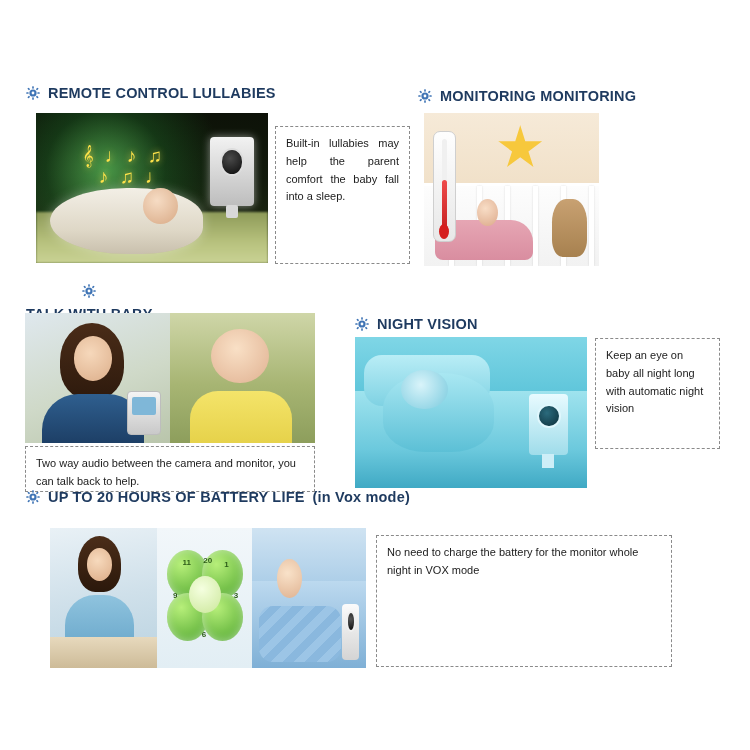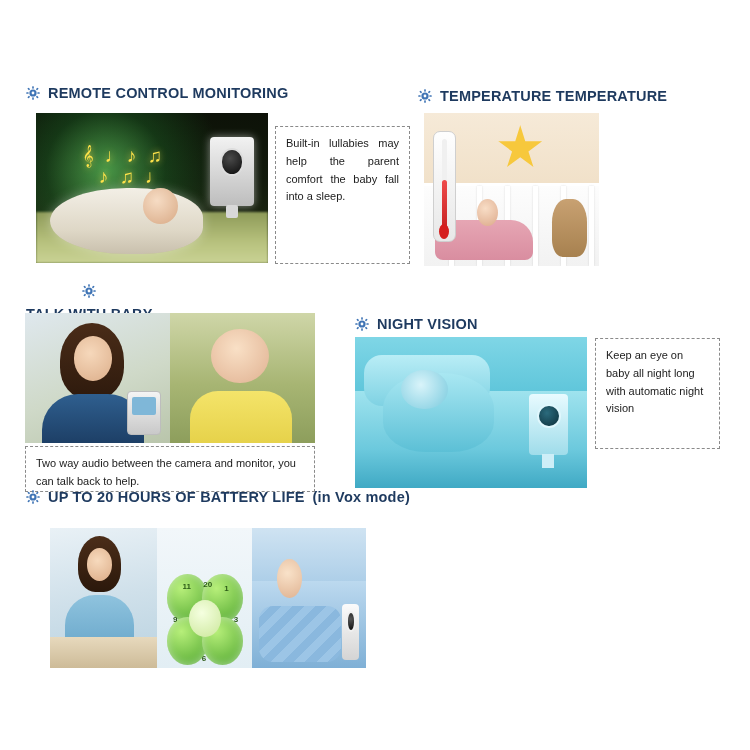--- a/index.html
+++ b/index.html
@@ -374,21 +374,21 @@
     background: linear-gradient(180deg, #8fc3de, #5d9ec4);
   }
   .ph-batt .counter {
     position: absolute; left: 0; right: 0; bottom: 0;
     height: 22%;
     background: linear-gradient(180deg, #e7d9bd, #cdbb98);
   }
   .ph-batt .clover {
     position: absolute;
     left: 8%; top: 16%;
-    width: 84%; height: 66%; margin-top: 24px;
+    width: 84%; height: 66%;
   }
   .ph-batt .clover .leaf {
     position: absolute;
     width: 52%; height: 52%;
     border-radius: 50%;
     background: radial-gradient(circle at 35% 30%, #b7ef7a, #4aa32a);
     box-shadow: inset 0 0 8px rgba(255,255,255,.5);
   }
   .ph-batt .clover .l1 { left: 2%;  top: 0%; }
   .ph-batt .clover .l2 { right: 2%; top: 0%; }
@@ -455,21 +455,21 @@
             <rect x="19.4" y="10.6" width="4.2" height="2.8" rx="1"></rect>
             <rect x="2.6" y="3.6" width="4.2" height="2.8" rx="1" transform="rotate(45 4.7 5)"></rect>
             <rect x="17.2" y="17.6" width="4.2" height="2.8" rx="1" transform="rotate(45 19.3 19)"></rect>
             <rect x="17.2" y="3.6" width="4.2" height="2.8" rx="1" transform="rotate(-45 19.3 5)"></rect>
             <rect x="2.6" y="17.6" width="4.2" height="2.8" rx="1" transform="rotate(-45 4.7 19)"></rect>
           </g>
           <circle cx="12" cy="12" r="2.4" fill="#ffffff"></circle>
         </g>
       </svg>
     </span>
-    <span class="heading-text">REMOTE CONTROL MONITORING</span>
+    <span class="heading-text">REMOTE CONTROL LULLABIES</span>
   </div>
 
   <div class="photo ph-lullaby" style="left:36px; top:113px; width:232px; height:150px;">
     <div class="carpet"></div>
     <div class="baby"></div>
     <div class="head"></div>
     <div class="notes">𝄞 ♩♪ ♫<br>&nbsp;&nbsp;♪ ♫ ♩</div>
     <div class="monitor">
       <div class="lens"></div>
       <div class="stand"></div>
@@ -488,21 +488,21 @@
           <rect x="0.4" y="10.6" width="4.2" height="2.8" rx="1"></rect>
           <rect x="19.4" y="10.6" width="4.2" height="2.8" rx="1"></rect>
           <rect x="2.6" y="3.6" width="4.2" height="2.8" rx="1" transform="rotate(45 4.7 5)"></rect>
           <rect x="17.2" y="17.6" width="4.2" height="2.8" rx="1" transform="rotate(45 19.3 19)"></rect>
           <rect x="17.2" y="3.6" width="4.2" height="2.8" rx="1" transform="rotate(-45 19.3 5)"></rect>
           <rect x="2.6" y="17.6" width="4.2" height="2.8" rx="1" transform="rotate(-45 4.7 19)"></rect>
           <circle cx="12" cy="12" r="2.4" fill="#ffffff"></circle>
         </g>
       </svg>
     </span>
-    <span class="heading-text">TEMPERATURE TEMPERATURE</span>
+    <span class="heading-text">MONITORING MONITORING</span>
   </div>
 
   <div class="photo ph-temp" style="left:424px; top:113px; width:175px; height:153px;">
     <div class="wall"></div>
     <div class="star"></div>
     <div class="crib">
       <div class="bar" style="left:14%"></div>
       <div class="bar" style="left:30%"></div>
       <div class="bar" style="left:46%"></div>
       <div class="bar" style="left:62%"></div>
@@ -638,14 +638,15 @@
     <div class="p3">
       <div class="b-bed"></div>
       <div class="b-head"></div>
       <div class="b-blanket"></div>
       <div class="b-cam">
         <div class="lens"></div>
       </div>
     </div>
   </div>
 
+  <div class="textbox" style="left:376px; top:535px; width:296px; height:132px;">No need to charge the battery for the monitor whole night in VOX mode</div>
 
 </div>
 
 </body></html>

